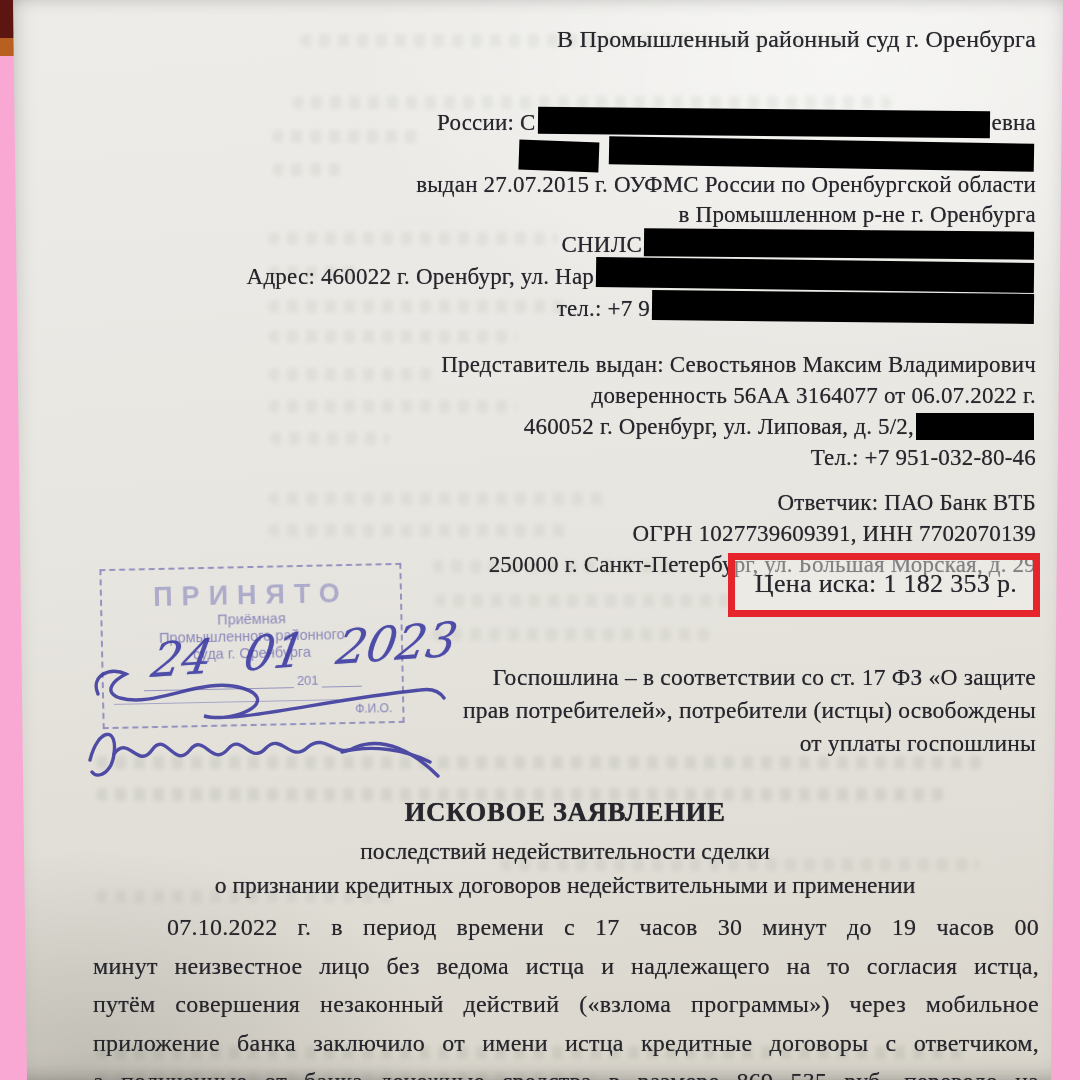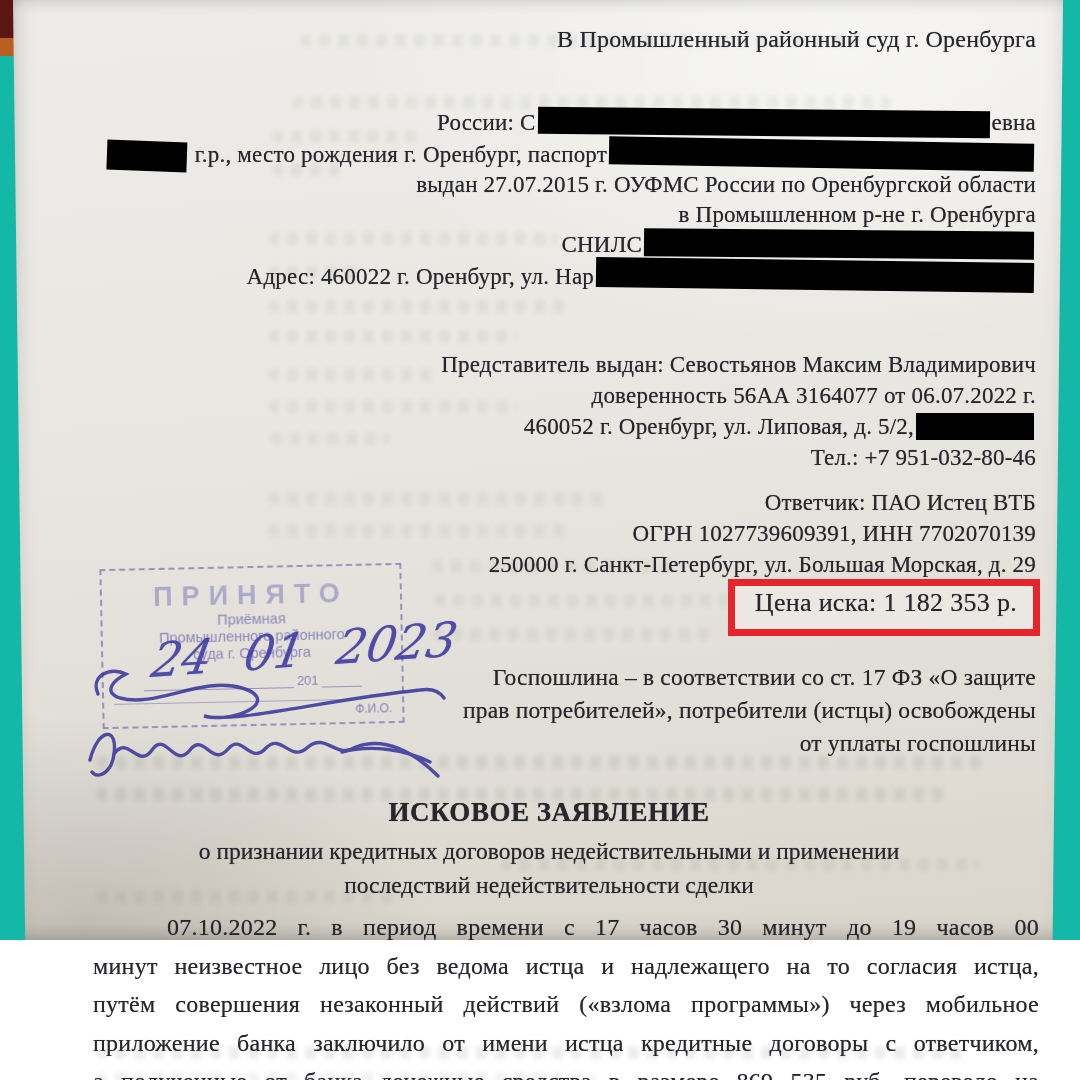--- a/index.html
+++ b/index.html
@@ -1,19 +1,19 @@
 <!DOCTYPE html>
 <html><head>
 <meta charset="utf-8">
 <style>
   * { margin:0; padding:0; box-sizing:border-box; }
   html,body { width:1080px; height:1080px; overflow:hidden; }
   .scene {
-    position:relative; width:1080px; height:940px;
-    background:#14b8a6;
+    position:relative; width:1080px; height:1080px;
+    background:#f9a8d4;
     font-family:"Liberation Serif","DejaVu Serif",serif;
   }
   
   .bg-red    { position:absolute; left:0; top:0;  width:16px; height:38px; background:#5c1511; }
   .bg-orange { position:absolute; left:0; top:38px; width:16px; height:18px; background:#b85f22; }
 
   
   .paper {
     position:absolute; inset:0;
     clip-path:polygon(13px 0, 1063px 0, 1051px 1080px, 27px 1080px);
@@ -39,28 +39,28 @@
           text-shadow:0 0 .7px rgba(38,38,44,.65); }
   .court { top:22px; font-size:24px; line-height:34px; }
   .plaintiff { top:108px; line-height:30px; }
   .rep { top:349px; }
   .defendant { top:487px; }
   .fee { top:661px; line-height:33px; font-size:23.5px; }
 
   .bar { display:inline-block; background:#000; vertical-align:-6px; margin:0 2px; }
 
   .price-box {
-    position:absolute; top:579px; right:40px;
+    position:absolute; top:553px; right:40px;
     border:7px solid #e5242b; background:rgba(244,242,238,.45);
-    padding:2px 16px 11px 20px;
+    padding:9px 16px 11px 20px;
   }
   .price-box .txt { font-size:26px; letter-spacing:.3px; white-space:nowrap;
                     text-shadow:0 0 .7px rgba(38,38,44,.6); }
 
-  .title-block { position:absolute; left:76px; width:946px; top:797px; text-align:center; }
+  .title-block { position:absolute; left:92px; width:946px; top:797px; text-align:center; }
   .doc-title { font-size:27px; font-weight:bold; letter-spacing:.5px;
                text-shadow:0 0 .8px rgba(30,30,36,.8); }
   .doc-sub { font-size:23.5px; line-height:34px; margin-top:6px;
              text-shadow:0 0 .8px rgba(38,38,44,.7); }
 
   .body-par { position:absolute; left:93px; width:946px; top:908px;
               font-size:24px; line-height:38.5px; text-align:justify;
               text-indent:74px; word-spacing:8.5px; letter-spacing:.25px;
               text-shadow:0 0 .7px rgba(38,38,44,.6); }
 
@@ -126,36 +126,37 @@
     <div class="g" style="left:96px;top:890px;width:300px"></div>
     <div class="g dk" style="left:96px;top:1046px;width:870px"></div>
     <div class="g" style="left:96px;top:1072px;width:500px"></div>
 
     <div class="rcol court">
       <div>В Промышленный районный суд г. Оренбурга</div>
     </div>
 
     <div class="rcol plaintiff">
       <div><span>России: С</span><span class="bar" style="width:452px;height:27px;transform:rotate(.6deg)"></span><span>евна</span></div>
-      <div><span class="bar" style="width:80px;height:30px;transform:rotate(2deg) translateY(3px)"></span> <span>г.р., место рождения г. Оренбург, паспорт</span><span class="bar" style="width:425px;height:28px;transform:rotate(1deg)"></span></div>
+      <div><span class="bar" style="width:80px;height:30px;transform:rotate(2deg) translateY(3px)"></span> <span class="bar" style="width:425px;height:28px;transform:rotate(1deg)"></span></div>
       <div>выдан 27.07.2015 г. ОУФМС России по Оренбургской области</div>
       <div>в Промышленном р-не г. Оренбурга</div>
       <div><span>СНИЛС</span><span class="bar" style="width:390px;height:28px;transform:rotate(.5deg)"></span></div>
       <div><span>Адрес: 460022 г. Оренбург, ул. Нар</span><span class="bar" style="width:438px;height:30px;transform:rotate(.8deg)"></span></div>
+      <div><span>тел.: +7 9</span><span class="bar" style="width:382px;height:30px;transform:rotate(.6deg)"></span></div>
     </div>
 
     <div class="rcol rep">
       <div>Представитель выдан: Севостьянов Максим Владимирович</div>
       <div>доверенность 56АА 3164077 от 06.07.2022 г.</div>
       <div><span>460052 г. Оренбург, ул. Липовая, д. 5/2,</span><span class="bar" style="width:118px;height:27px"></span></div>
       <div>Тел.: +7 951-032-80-46</div>
     </div>
 
     <div class="rcol defendant">
-      <div>Ответчик: ПАО Истец ВТБ</div>
+      <div>Ответчик: ПАО Банк ВТБ</div>
       <div>ОГРН 1027739609391, ИНН 7702070139</div>
       <div>250000 г. Санкт-Петербург, ул. Большая Морская, д. 29</div>
     </div>
 
     <div class="price-box">
       <div class="txt">Цена иска: 1 182 353 р.</div>
     </div>
 
     <div class="rcol fee">
       <div>Госпошлина – в соответствии со ст. 17 ФЗ «О защите</div>
@@ -180,21 +181,21 @@
         <path d="M14 54 C6 36 26 26 42 34 C30 40 18 52 36 58 C72 68 118 36 158 48 C198 60 152 84 120 76 C148 84 240 60 336 50 C348 48 356 52 360 58"></path>
         <path d="M6 120 C14 88 34 86 30 114 C28 132 14 140 8 132"></path>
         <path d="M30 114 C44 94 54 130 68 110 C82 90 90 130 106 110 C120 92 128 128 144 109 C158 92 166 126 182 108 C198 92 206 124 224 107 C242 92 252 120 272 107 C300 96 330 112 354 136"></path>
         <path d="M258 112 C288 104 322 110 346 122"></path>
       </g>
     </svg>
 
     <div class="title-block">
       <div class="doc-title">ИСКОВОЕ ЗАЯВЛЕНИЕ</div>
       <div class="doc-sub">
+        <div>последствий недействительности сделки</div>
         <div>о признании кредитных договоров недействительными и применении</div>
-        <div>последствий недействительности сделки</div>
       </div>
     </div>
 
     <div class="body-par">07.10.2022 г. в период времени с 17 часов 30 минут до 19 часов 00 минут неизвестное лицо без ведома истца и надлежащего на то согласия истца, путём совершения незаконный действий («взлома программы») через мобильное приложение банка заключило от имени истца кредитные договоры с ответчиком, а полученные от банка денежные средства в размере 869 535 руб. перевело на счета третьих лиц.</div>
 
   </div>
 </div>
 
 </body></html>

